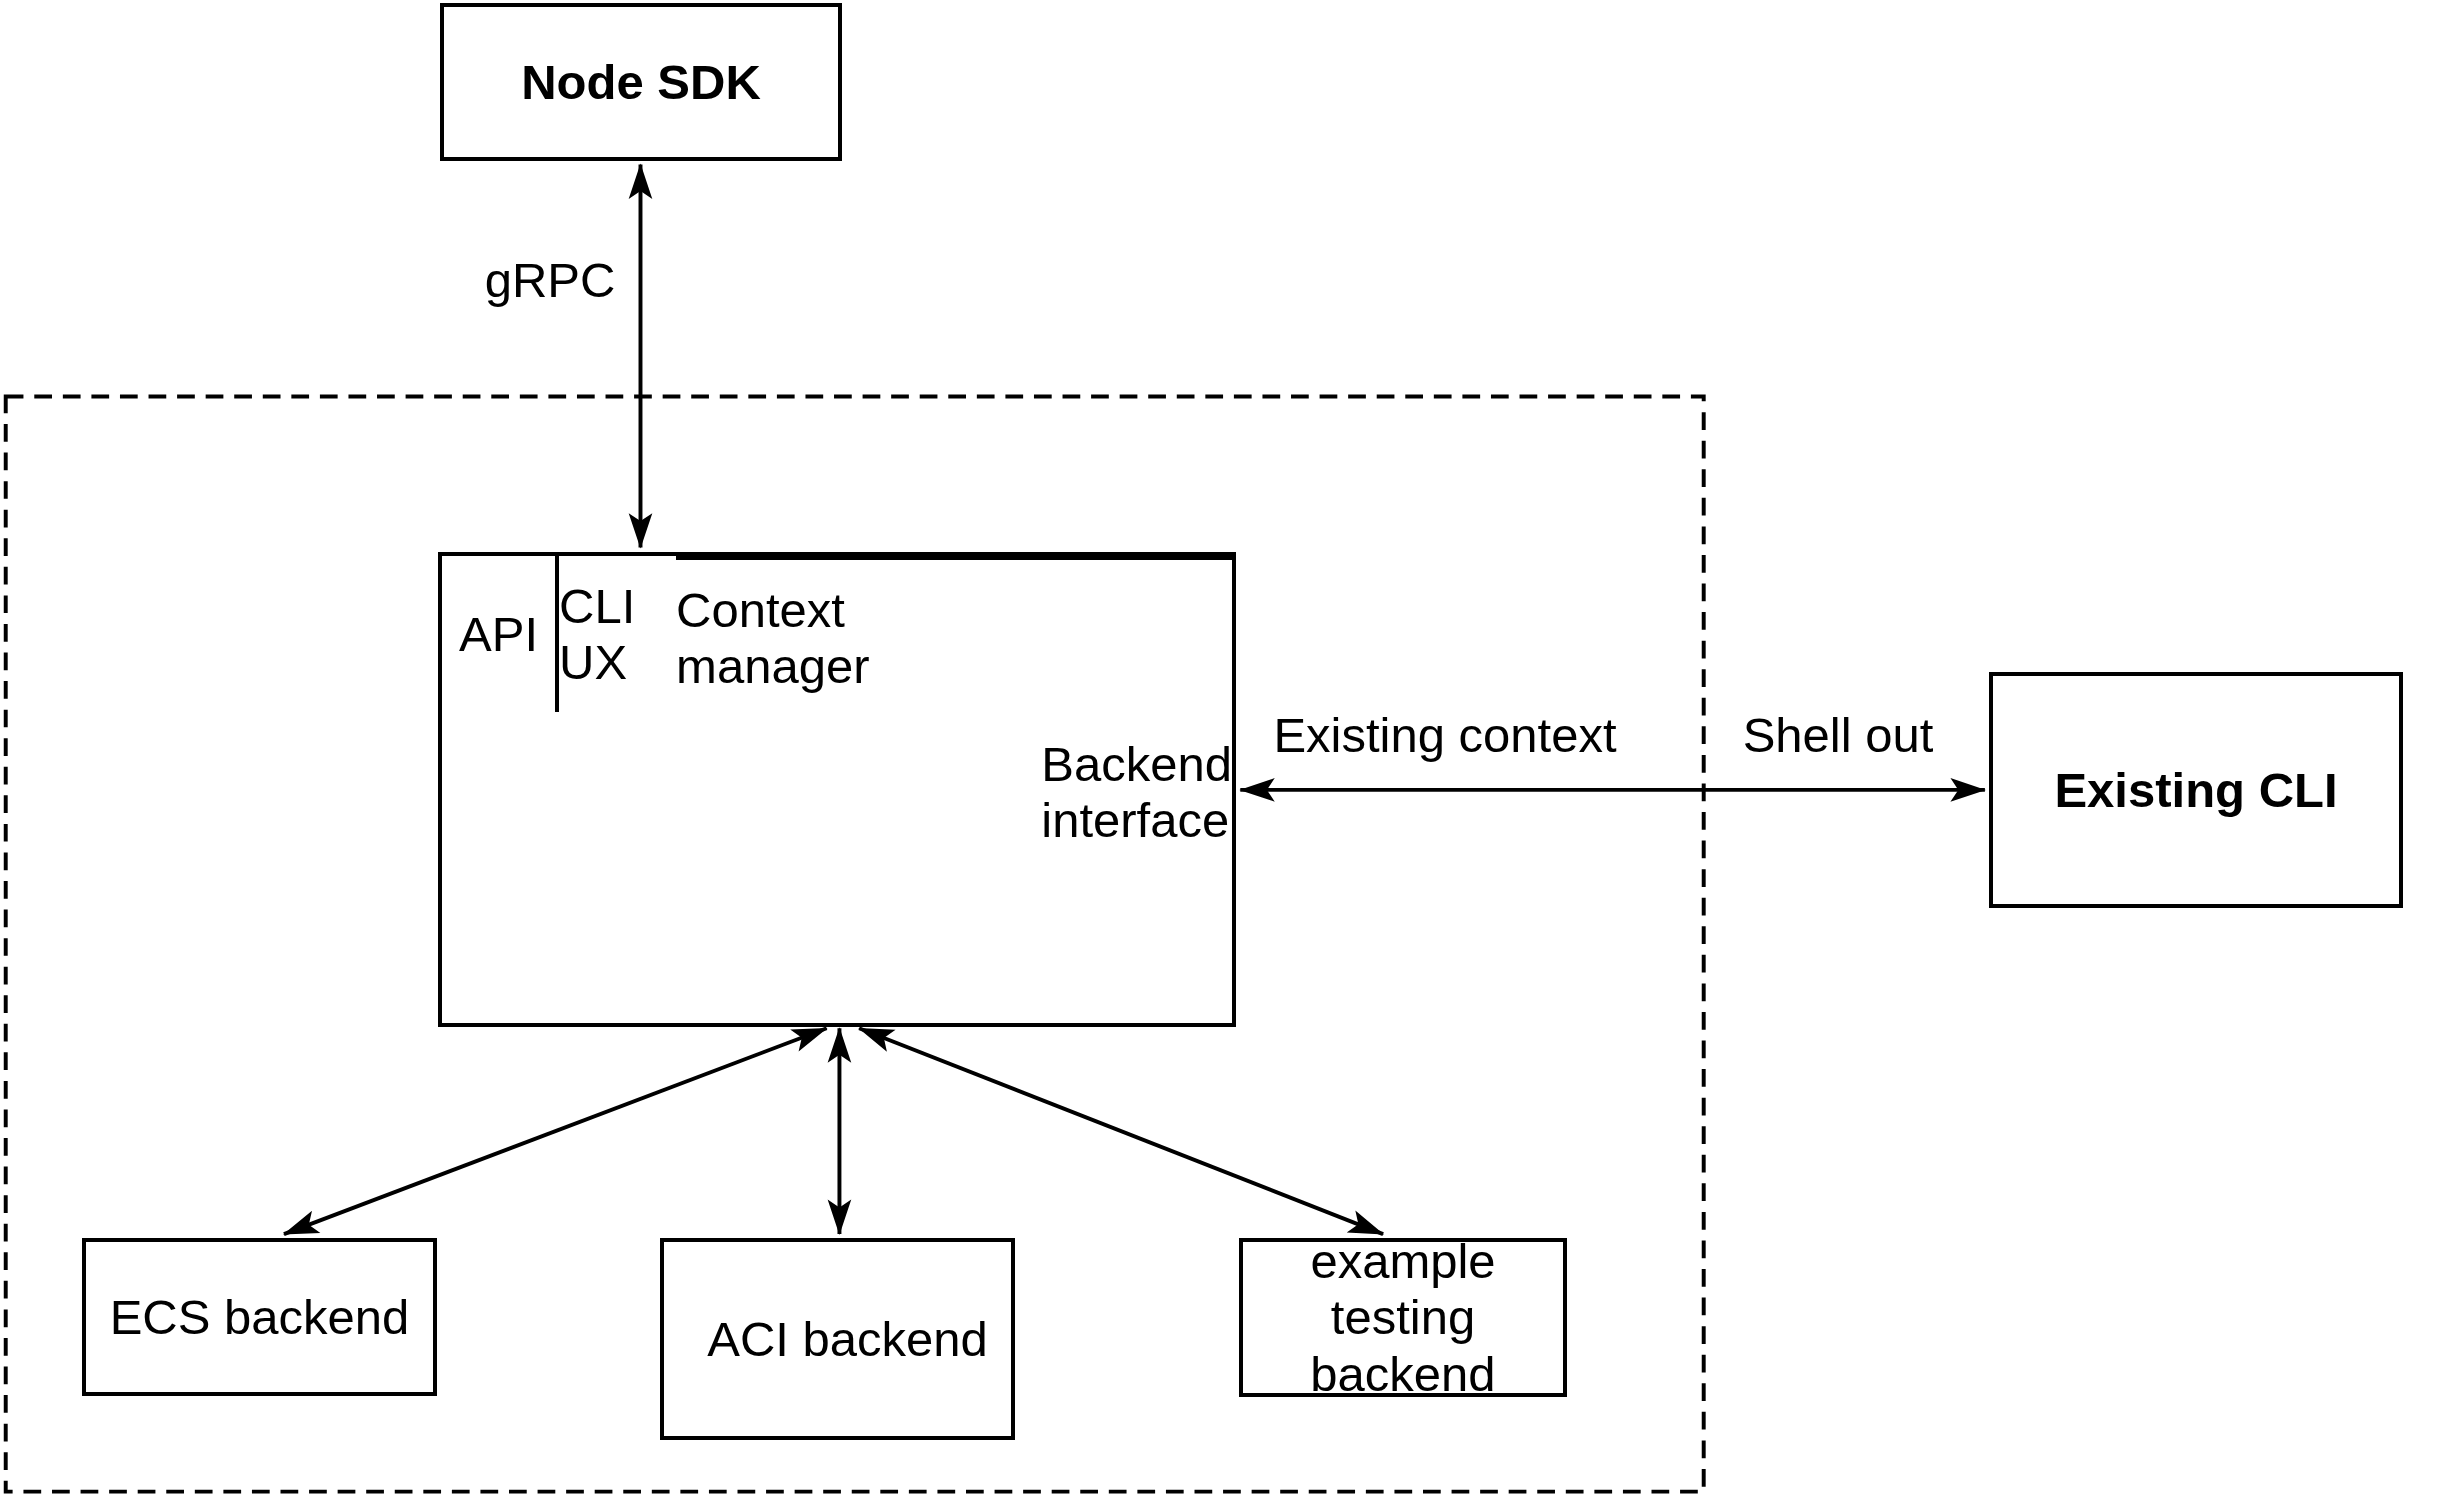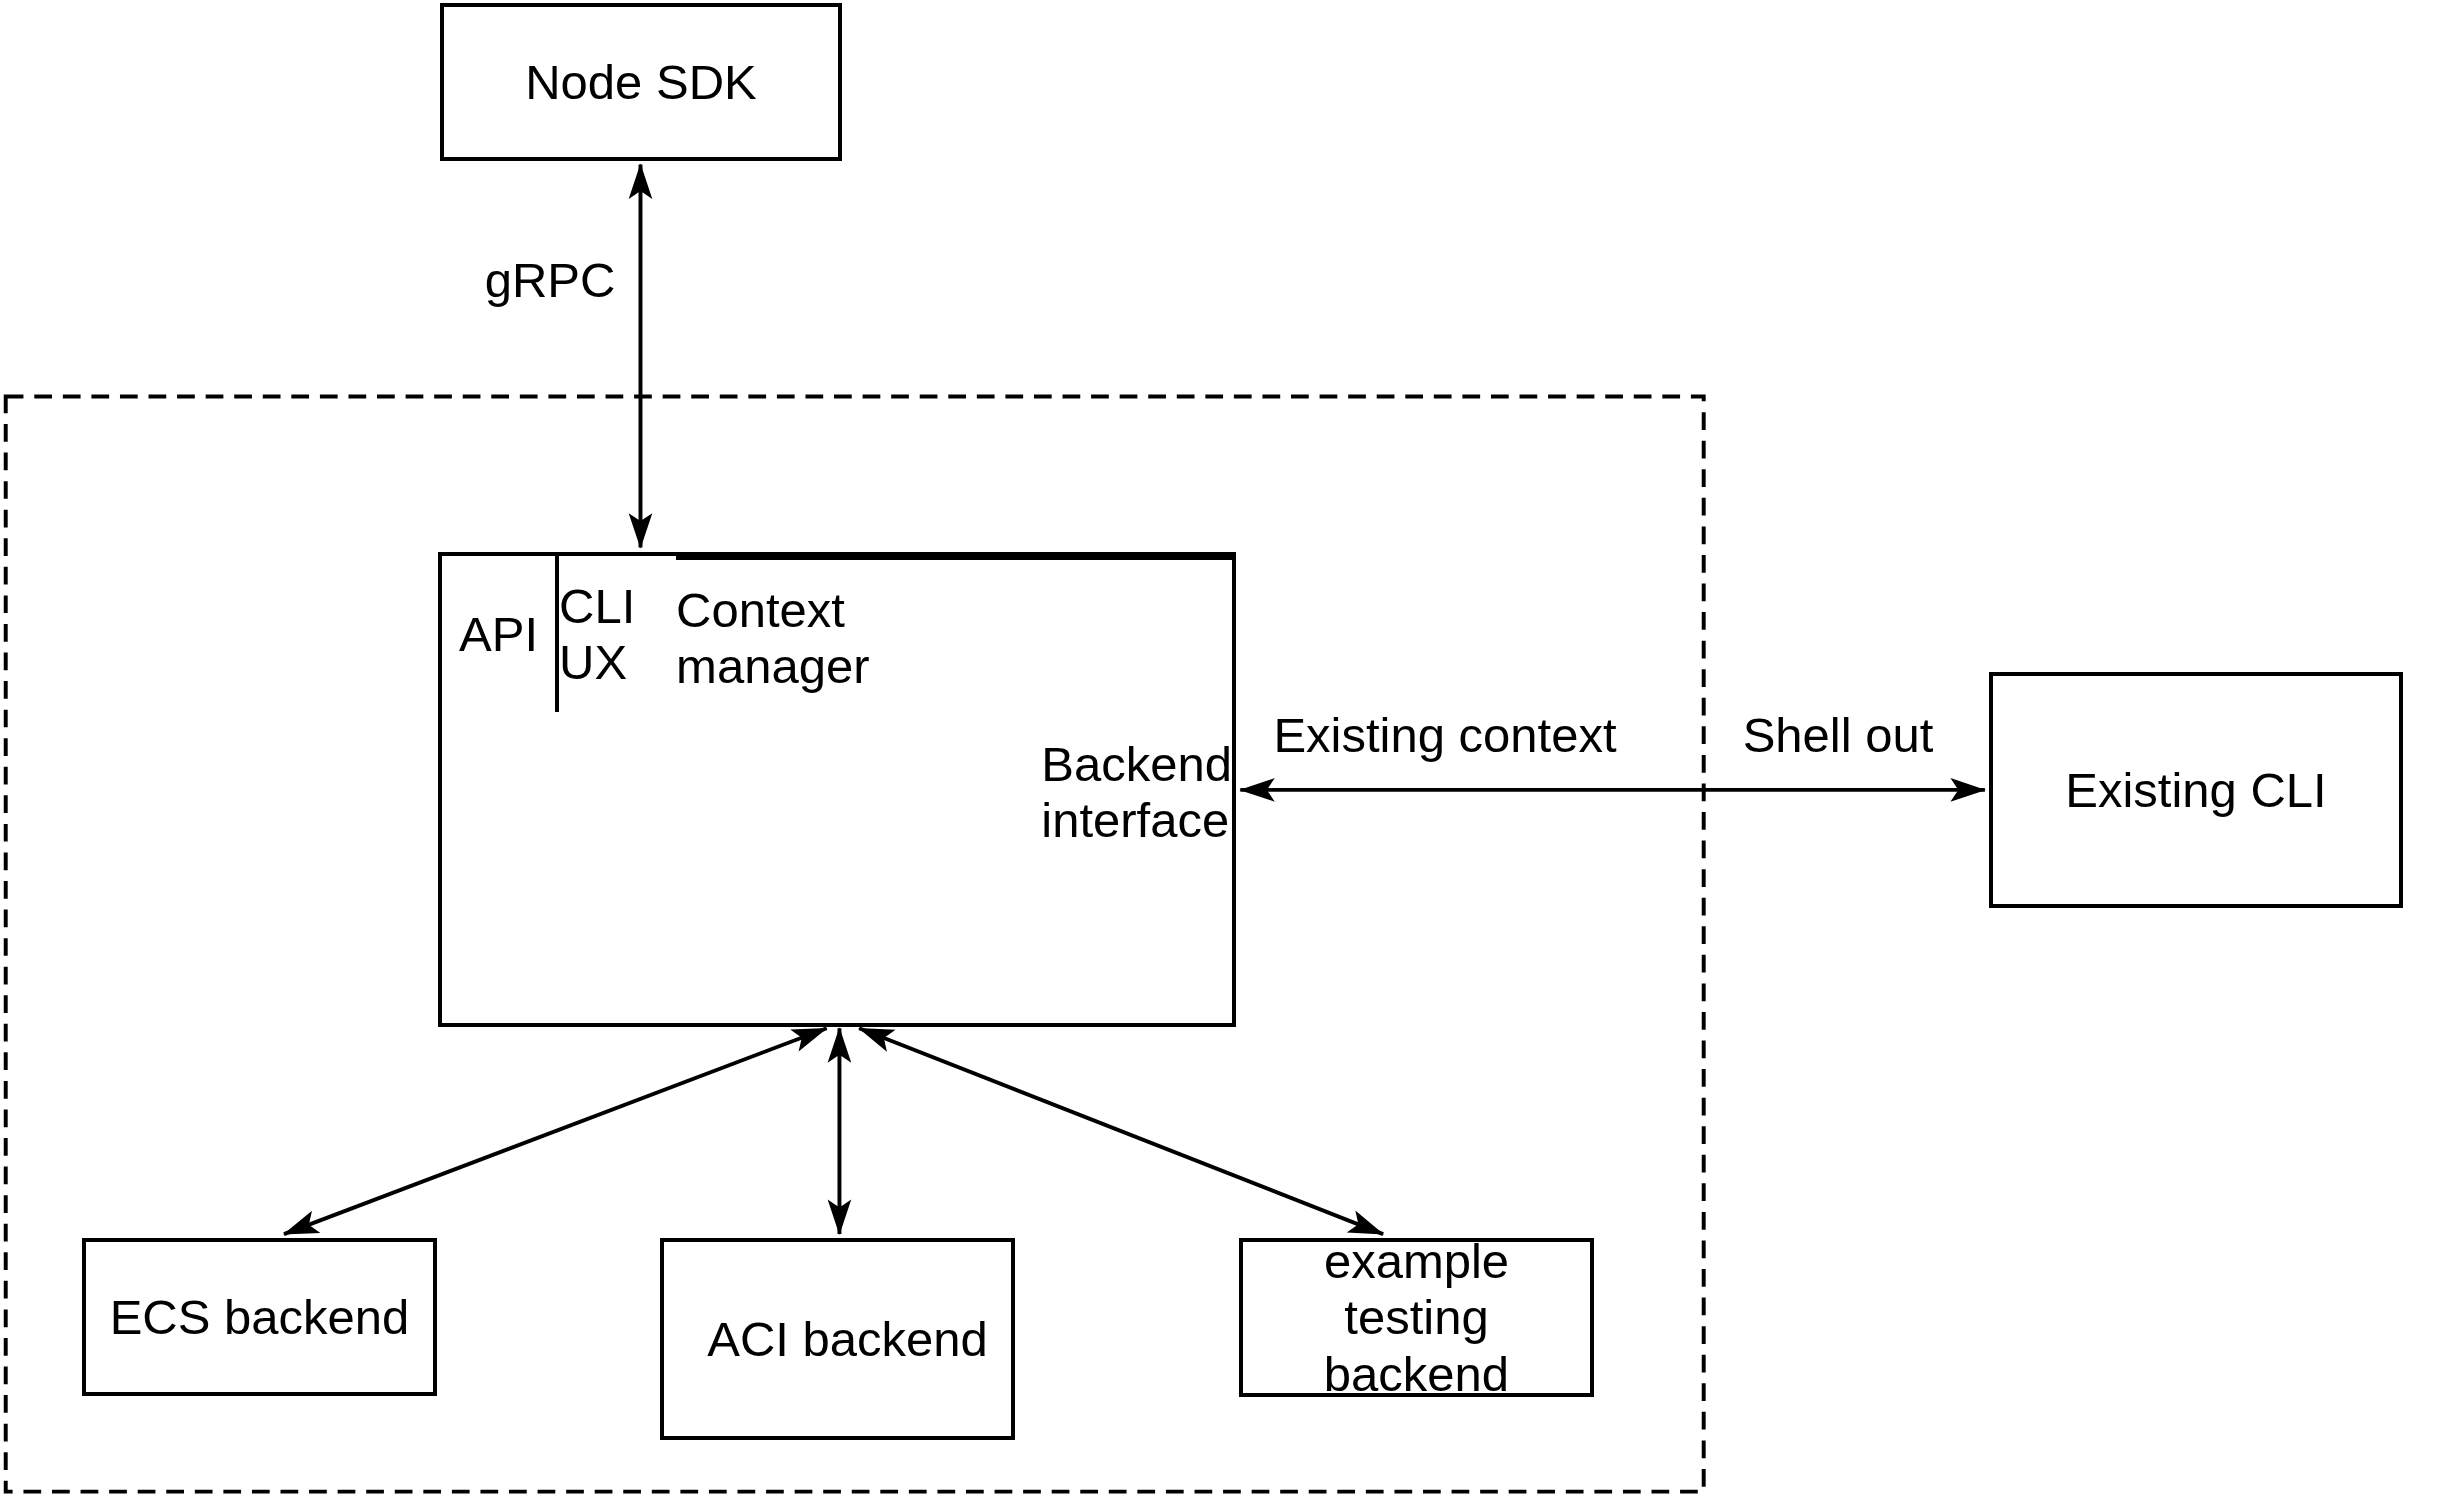--- a/index.html
+++ b/index.html
@@ -28,32 +28,32 @@
     box-sizing: border-box;
     border: 4.9px solid #000000;
     background: #ffffff;
     display: flex;
     align-items: center;
     justify-content: center;
     text-align: center;
     font-size: 49px;
     line-height: 1.15;
   }
-  .node.bold { font-weight: normal; }
+  .node.bold { font-weight: bold; }
 
   
   .node-sdk { left: 440px; top: 3px; width: 402px; height: 158px; }
 
   
   .existing-cli { left: 1989px; top: 672px; width: 414px; height: 236px; }
 
   
   .ecs-backend { left: 82px;  top: 1238px; width: 355px; height: 158px; }
   .aci-backend { left: 660px; top: 1238px; width: 355px; height: 202px; padding-left: 20px; }
-  .example-backend { left: 1239px; top: 1238px; width: 355px; height: 159px; padding: 0 28px; }
+  .example-backend { left: 1239px; top: 1238px; width: 328px; height: 159px; padding: 0 28px; }
 
   
   .main-stack {
     position: absolute;
     left: 438px; top: 552px; width: 798px; height: 475px;
     box-sizing: border-box;
     border: 4.9px solid #000000;
     background: #ffffff;
     display: flex;
     flex-direction: row;

